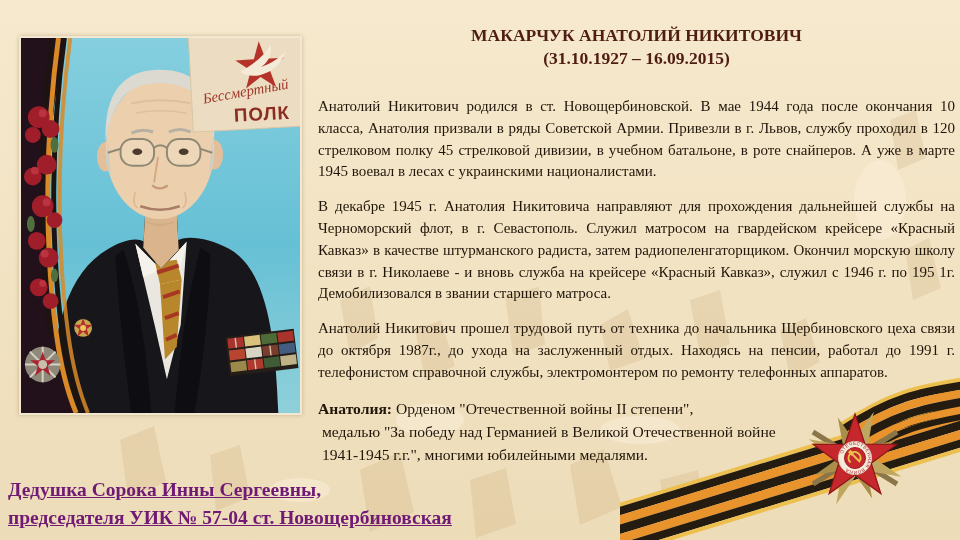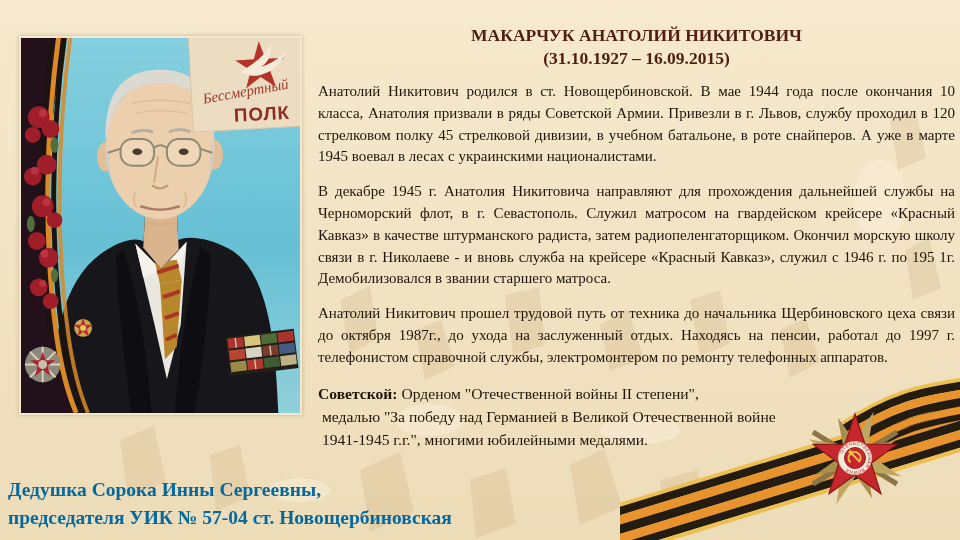--- a/index.html
+++ b/index.html
@@ -12,29 +12,29 @@
   .photo{
     position:absolute;left:19px;top:36px;width:283px;height:379px;
     border:2px solid #f2e7d0;box-sizing:border-box;overflow:hidden;
     box-shadow:0 0 4px rgba(120,90,50,.35);
     background:#6cc2d6;
   }
   .photo svg{position:absolute;left:0;top:0;}
   .content{position:absolute;left:318px;top:24px;width:637px;color:#201509;}
   .title{
     text-align:center;font-weight:bold;font-size:17.5px;line-height:23px;
-    color:#4f1d14;margin-bottom:11px;
+    color:#4f1d14;margin-bottom:26px;
   }
   p.bio{font-size:15px;line-height:21.8px;text-align:justify;margin:0 0 13px 0;}
   p.awards{font-size:15.6px;line-height:23px;margin:7px 0 0 0;}
   p.awards b{font-weight:bold;}
   .prewrap{white-space:pre-wrap;}
   .footer{
     position:absolute;left:8px;top:476px;font-weight:bold;
-    font-size:19.5px;line-height:27.5px;color:#0369a1;
+    font-size:19.5px;line-height:27.5px;color:#701a75;text-decoration:underline;
   }
   .ribbon-wrap{position:absolute;right:0;bottom:0;width:340px;height:220px;}
 </style>
 </head>
 <body>
 
 <svg class="watermark" viewBox="0 0 960 540">
   <g fill="#b98f55" opacity="0.16">
     <path d="M340 300 l30 -14 8 52 -28 16 z"></path>
     <path d="M415 330 l26 -10 14 46 -30 14 z"></path>
@@ -213,22 +213,22 @@
   </svg>
 </div>
 
 <div class="content">
   <div class="title">
     <div>МАКАРЧУК АНАТОЛИЙ НИКИТОВИЧ</div>
     <div>(31.10.1927 – 16.09.2015)</div>
   </div>
   <p class="bio">Анатолий Никитович родился в ст. Новощербиновской. В мае 1944 года после окончания 10 класса, Анатолия призвали в ряды Советской Армии. Привезли в г. Львов, службу проходил в 120 стрелковом полку 45 стрелковой дивизии, в учебном батальоне, в роте снайперов. А уже в марте 1945 воевал в лесах с украинскими националистами.</p>
   <p class="bio">В декабре 1945 г. Анатолия Никитовича направляют для прохождения дальнейшей службы на Черноморский флот, в г. Севастополь. Служил матросом на гвардейском крейсере «Красный Кавказ» в качестве штурманского радиста, затем радиопеленгаторщиком. Окончил морскую школу связи в г. Николаеве - и вновь служба на крейсере «Красный Кавказ», служил с 1946 г. по 195 1г. Демобилизовался в звании старшего матроса.</p>
-  <p class="bio">Анатолий Никитович прошел трудовой путь от техника до начальника Щербиновского цеха связи до октября 1987г., до ухода на заслуженный отдых. Находясь на пенсии, работал до 1997 г. телефонистом справочной службы, электромонтером по ремонту телефонных аппаратов.</p>
-  <p class="awards"><b>Советской:</b><span class="prewrap"> Орденом "Отечественной войны II степени",
+  <p class="bio">Анатолий Никитович прошел трудовой путь от техника до начальника Щербиновского цеха связи до октября 1987г., до ухода на заслуженный отдых. Находясь на пенсии, работал до 1991 г. телефонистом справочной службы, электромонтером по ремонту телефонных аппаратов.</p>
+  <p class="awards"><b>Анатолия:</b><span class="prewrap"> Орденом "Отечественной войны II степени",
  медалью "За победу над Германией в Великой Отечественной войне
  1941-1945 г.г.", многими юбилейными медалями.</span></p>
 </div>
 
 <div class="footer">
   <div>Дедушка Сорока Инны Сергеевны,</div>
   <div>председателя УИК № 57-04 ст. Новощербиновская</div>
 </div>
 
 <div class="ribbon-wrap">

